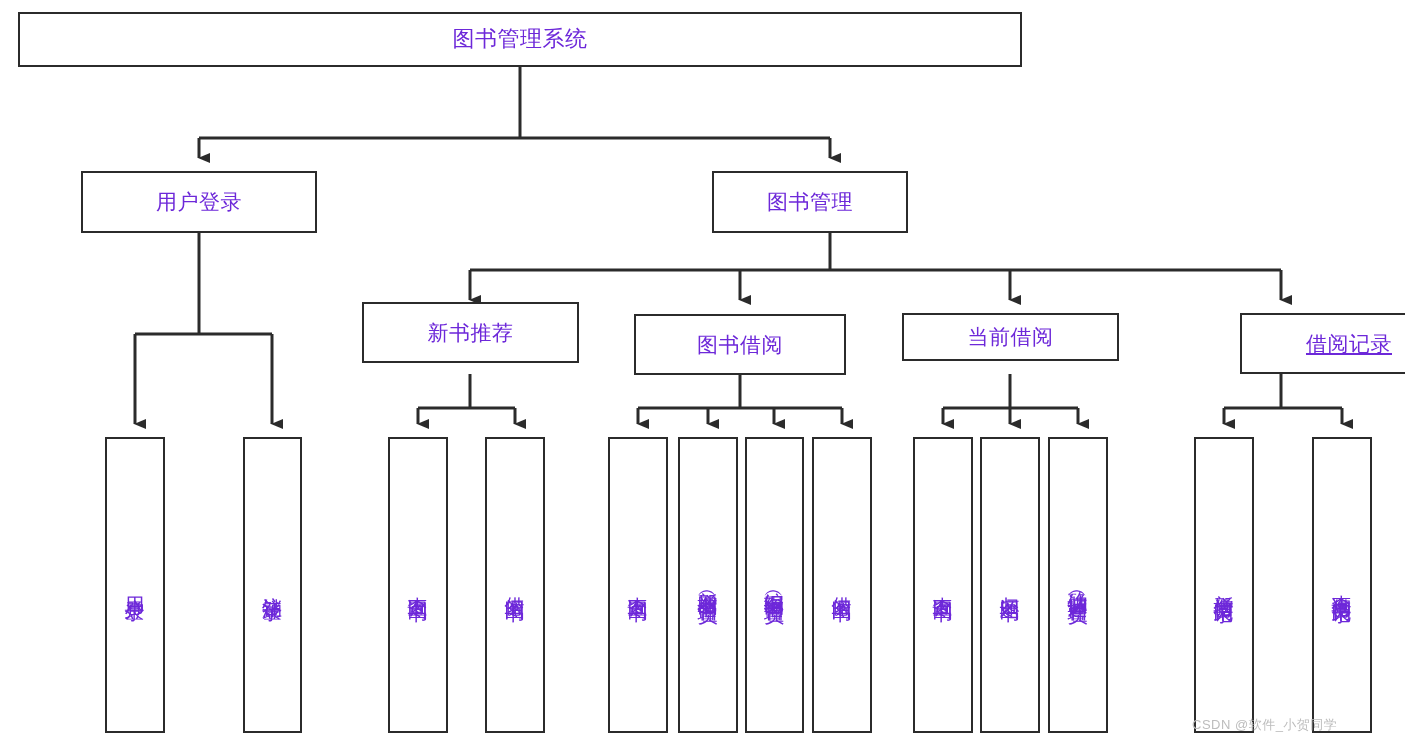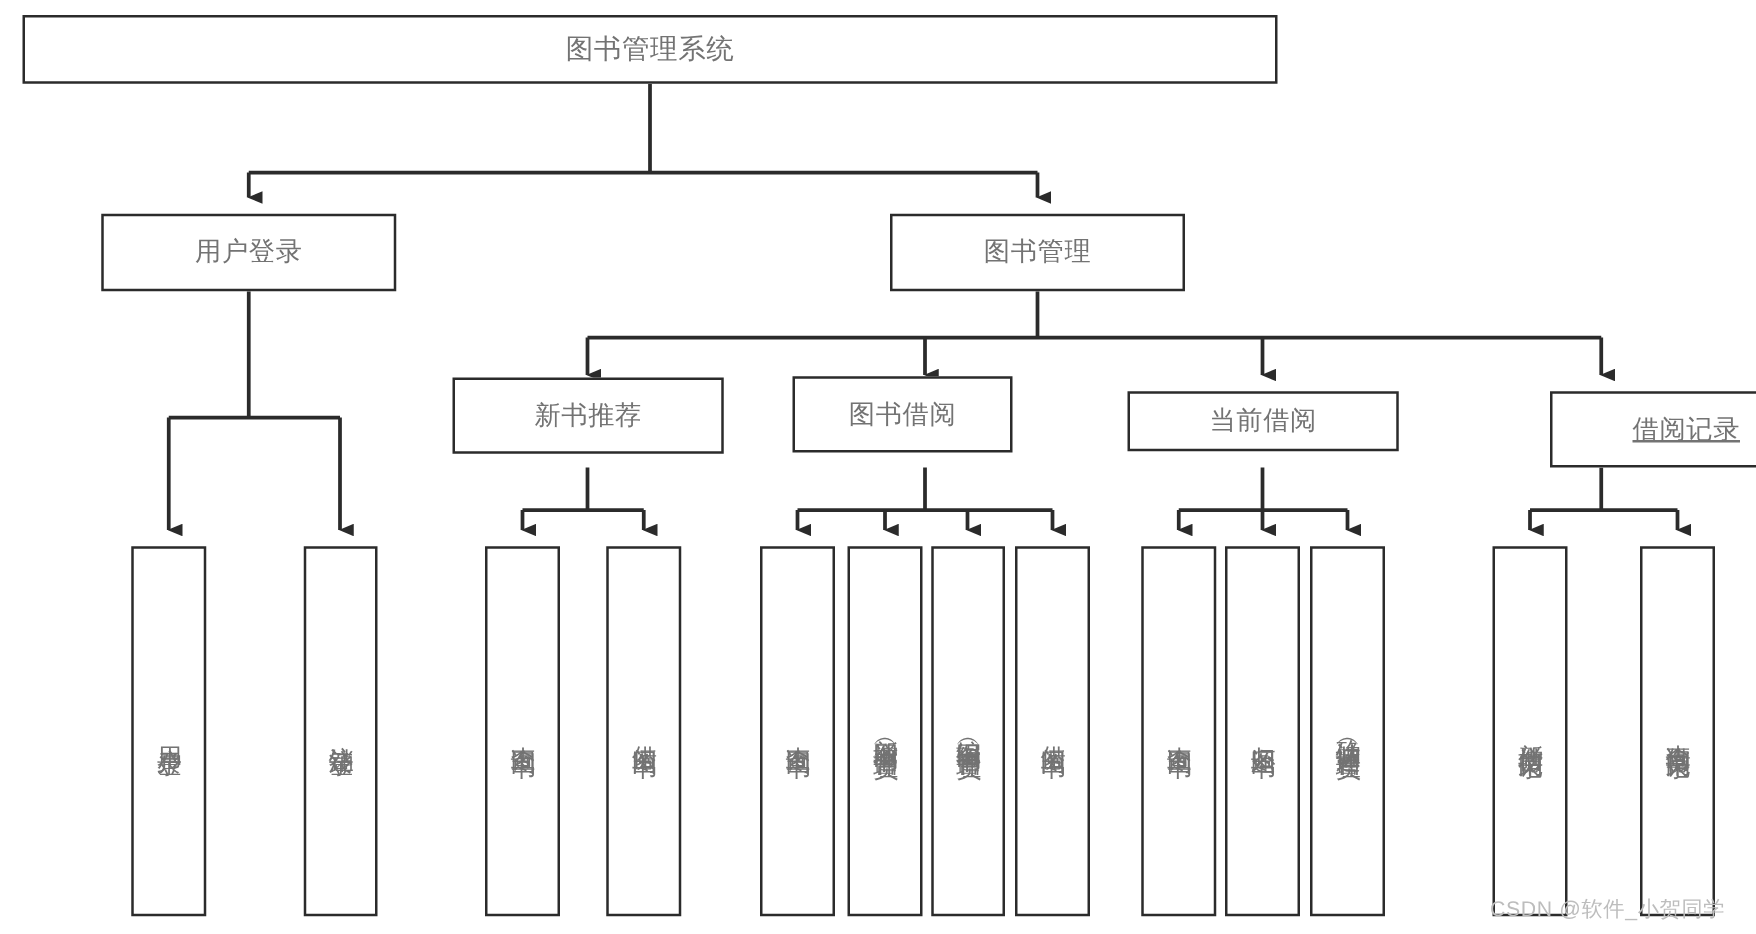--- a/index.html
+++ b/index.html
@@ -27,21 +27,21 @@
     pointer-events: none;
   }
   .node {
     position: absolute;
     box-sizing: border-box;
     border: 2px solid #2b2b2b;
     background: #ffffff;
     display: flex;
     align-items: center;
     justify-content: center;
-    color: #737373;
+    color: #6d28d9;
   }
   .node.h {
     font-size: 21px;
     line-height: 1.2;
     white-space: nowrap;
     letter-spacing: 0.5px;
   }
   .node.root {
     font-size: 22px;
   }
@@ -54,21 +54,21 @@
     text-orientation: upright;
     -webkit-writing-mode: vertical-rl;
     letter-spacing: 2px;
     line-height: 1;
     text-align: center;
     white-space: nowrap;
     display: block;
   }
   .watermark {
     position: absolute;
-    font-size: 17px;
+    font-size: 13px;
     color: #bdbdbd;
     white-space: nowrap;
     letter-spacing: 0.5px;
   }
 </style>
 </head>
 <body>
 
 <div id="canvas">
 
@@ -122,28 +122,28 @@
     </g>
   </svg>
 
   <div class="node h root" style="left: 18px; top: 12px; width: 1004px; height: 55px;">
     <span>图书管理系统</span>
   </div>
 
   <div class="node h" style="left: 81px; top: 171px; width: 236px; height: 62px;">
     <span>用户登录</span>
   </div>
-  <div class="node h" style="left: 712px; top: 171px; width: 236px; height: 62px;">
+  <div class="node h" style="left: 712px; top: 171px; width: 196px; height: 62px;">
     <span>图书管理</span>
   </div>
 
   <div class="node h" style="left: 362px; top: 302px; width: 217px; height: 61px;">
     <span>新书推荐</span>
   </div>
-  <div class="node h" style="left: 634px; top: 301px; width: 176px; height: 61px;">
+  <div class="node h" style="left: 634px; top: 314px; width: 212px; height: 61px;">
     <span>图书借阅</span>
   </div>
   <div class="node h" style="left: 902px; top: 313px; width: 217px; height: 48px;">
     <span>当前借阅</span>
   </div>
   <div class="node h" style="left: 1240px; top: 313px; width: 218px; height: 61px; text-decoration: underline;">
     <span>借阅记录</span>
   </div>
 
   <div class="node leaf" style="left: 105px; top: 437px; width: 60px; height: 296px;">

